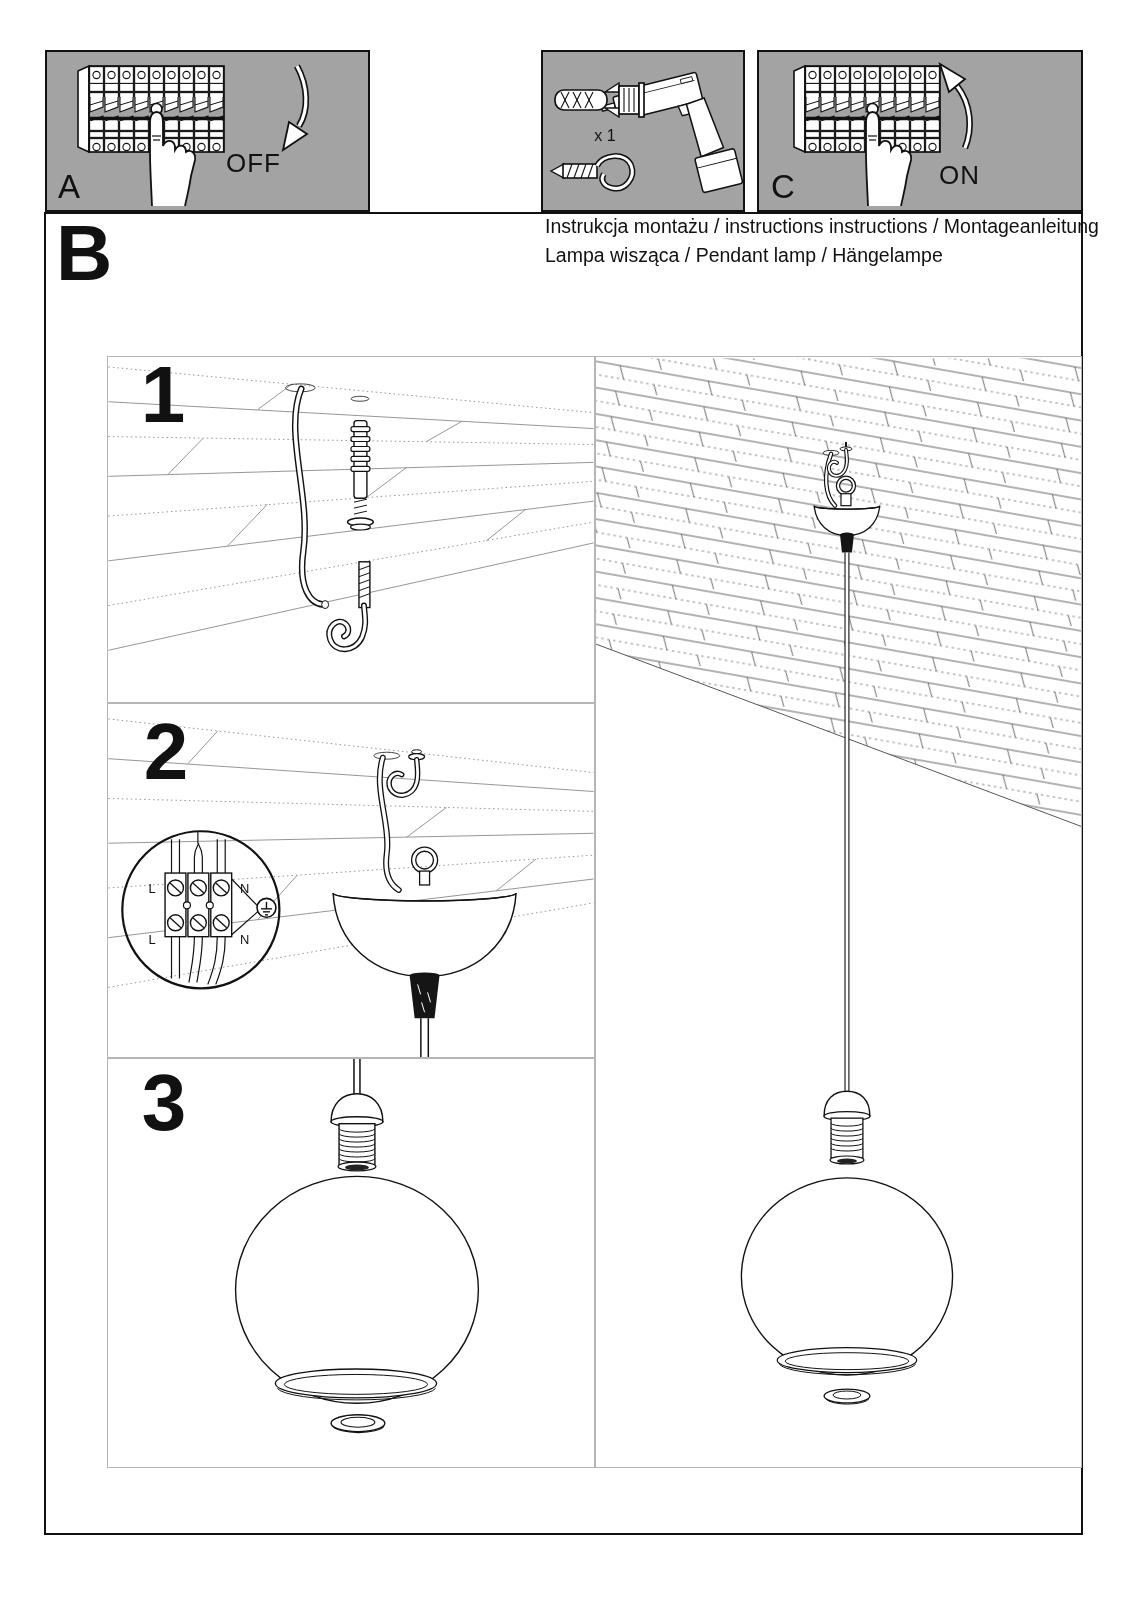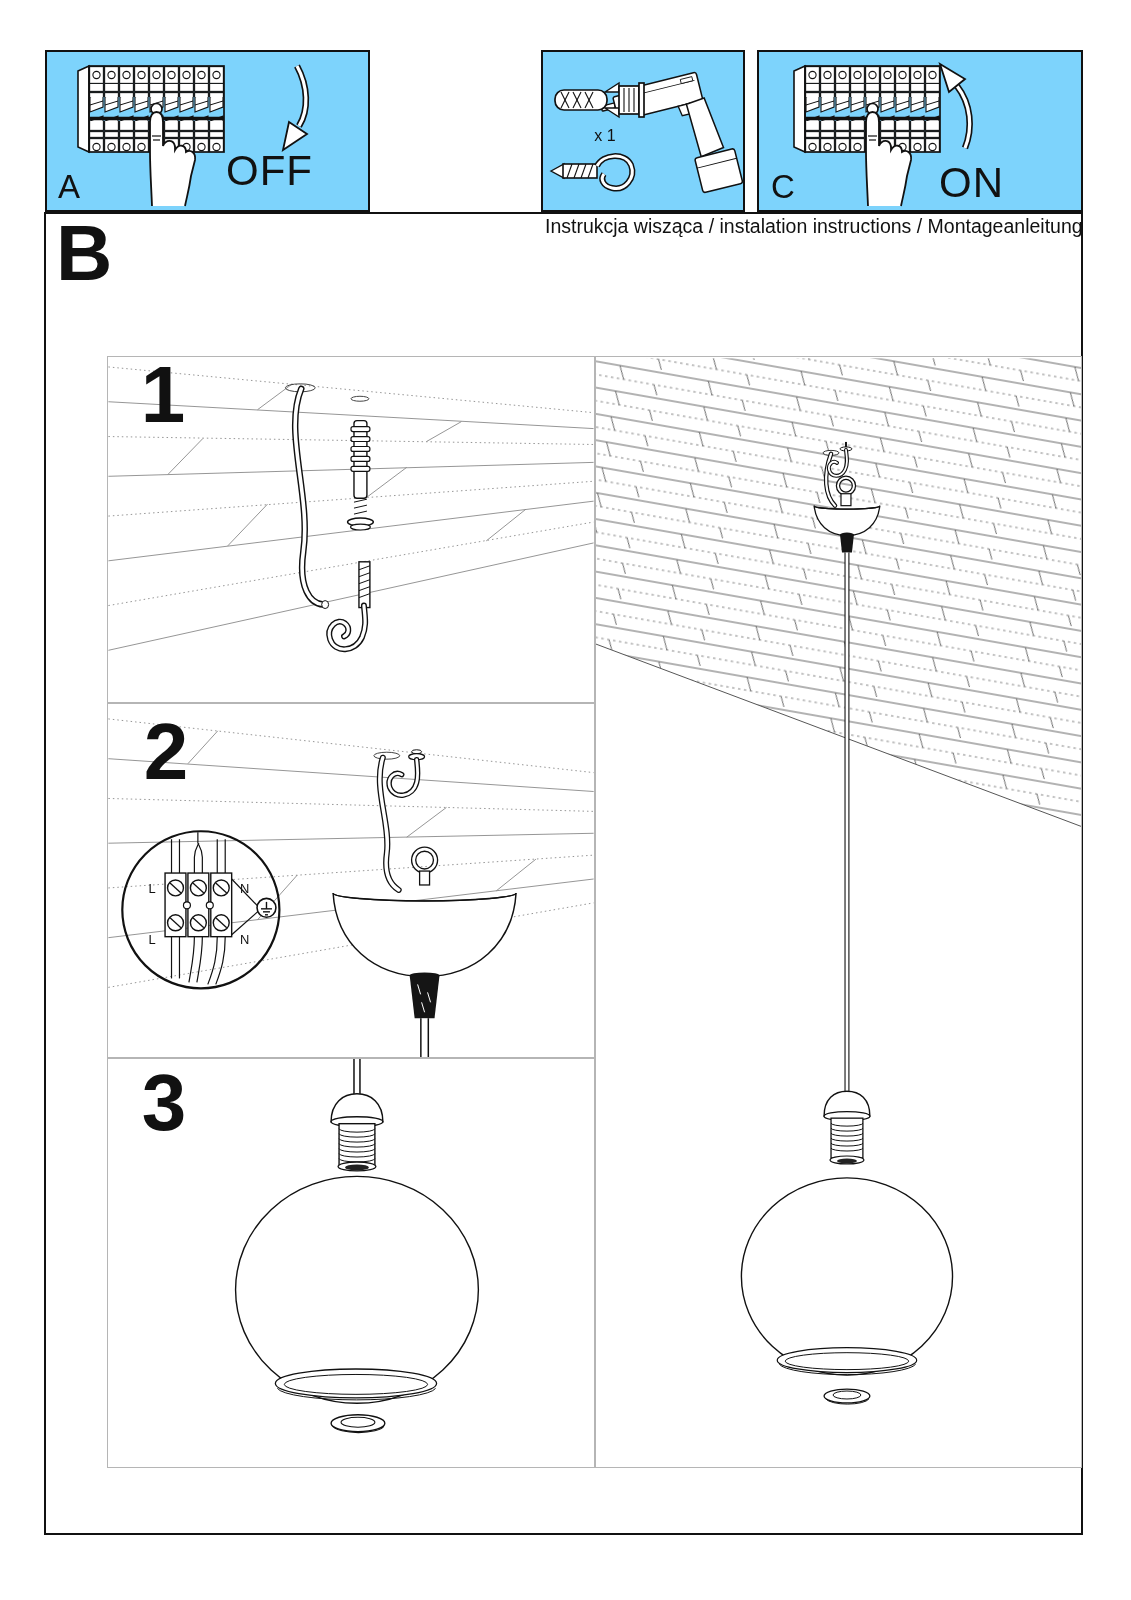--- a/index.html
+++ b/index.html
@@ -1,23 +1,23 @@
 <!DOCTYPE html>
 <html><head>
 <meta charset="utf-8">
 <style>
   html,body{margin:0;padding:0;background:#e8e8e8;}
   .page{position:relative;width:1131px;height:1600px;background:#fff;margin:0 auto;
         font-family:"Liberation Sans",sans-serif;color:#111;overflow:hidden;}
   .abs{position:absolute;}
-  .frame{position:absolute;border:2px solid #111;box-sizing:border-box;background:#7dd3fc;}
+  .frame{position:absolute;border:2px solid #111;box-sizing:border-box;background:#a3a3a3;}
   .panel{position:absolute;border:1px solid #b5b5b5;box-sizing:border-box;overflow:hidden;}
   .panel svg{position:absolute;left:0;top:0;}
   .biglabel{font-size:33px;line-height:1;}
-  .statelabel{font-size:42px;line-height:1;letter-spacing:1px;}
+  .statelabel{font-size:26px;line-height:1;letter-spacing:1px;}
   .sectionB{font-size:78px;font-weight:bold;line-height:1;}
   .stepnum{font-size:80px;font-weight:bold;line-height:1;text-align:center;width:60px;}
   .titleline{font-size:19.5px;line-height:1;white-space:nowrap;}
   .qty{font-size:16px;line-height:1;}
   svg text{font-family:"Liberation Sans",sans-serif;fill:#111;}
   svg{display:block;}
 </style>
 </head>
 <body>
 
@@ -147,21 +147,22 @@
       <g>
         <path d="M206,96 C214,76 212,52 198,34" fill="none" stroke="#111" stroke-width="6.5"></path>
         <path d="M206,96 C214,76 212,52 198,34" fill="none" stroke="#fff" stroke-width="3.2"></path>
         <polygon points="181,12 206,27 190,40" fill="#fff" stroke="#111" stroke-width="1.8"></polygon>
       </g>
     </svg>
     <div class="abs biglabel" style="left:12px;top:118px;">C</div>
     <div class="abs statelabel" style="left:180px;top:98px;margin-top:12px;">ON</div>
   </div>
 
-  <div class="abs titleline" style="left:545px;top:217px;">Instrukcja wisząca / instalation instructions / Montageanleitung</div>
+  <div class="abs titleline" style="left:545px;top:217px;">Instrukcja montażu / instructions instructions / Montageanleitung</div>
+  <div class="abs titleline" style="left:545px;top:246px;">Lampa wisząca / Pendant lamp / Hängelampe</div>
 
   <div class="frame" style="left:44px;top:212px;width:1039px;height:1323px;background:transparent;"></div>
   <div class="abs sectionB" style="left:56px;top:214px;">B</div>
 
   <div class="panel" style="left:107px;top:356px;width:488px;height:347px;">
     <svg width="486" height="345" viewBox="0 0 488 347">
       <g stroke="#8a8a8a" stroke-width="0.9">
         <line x1="0" y1="10" x2="488" y2="56" stroke-dasharray="1.5 3"></line>
         <line x1="0" y1="45" x2="488" y2="72"></line>
         <line x1="0" y1="80" x2="488" y2="88" stroke-dasharray="1.5 3"></line>

